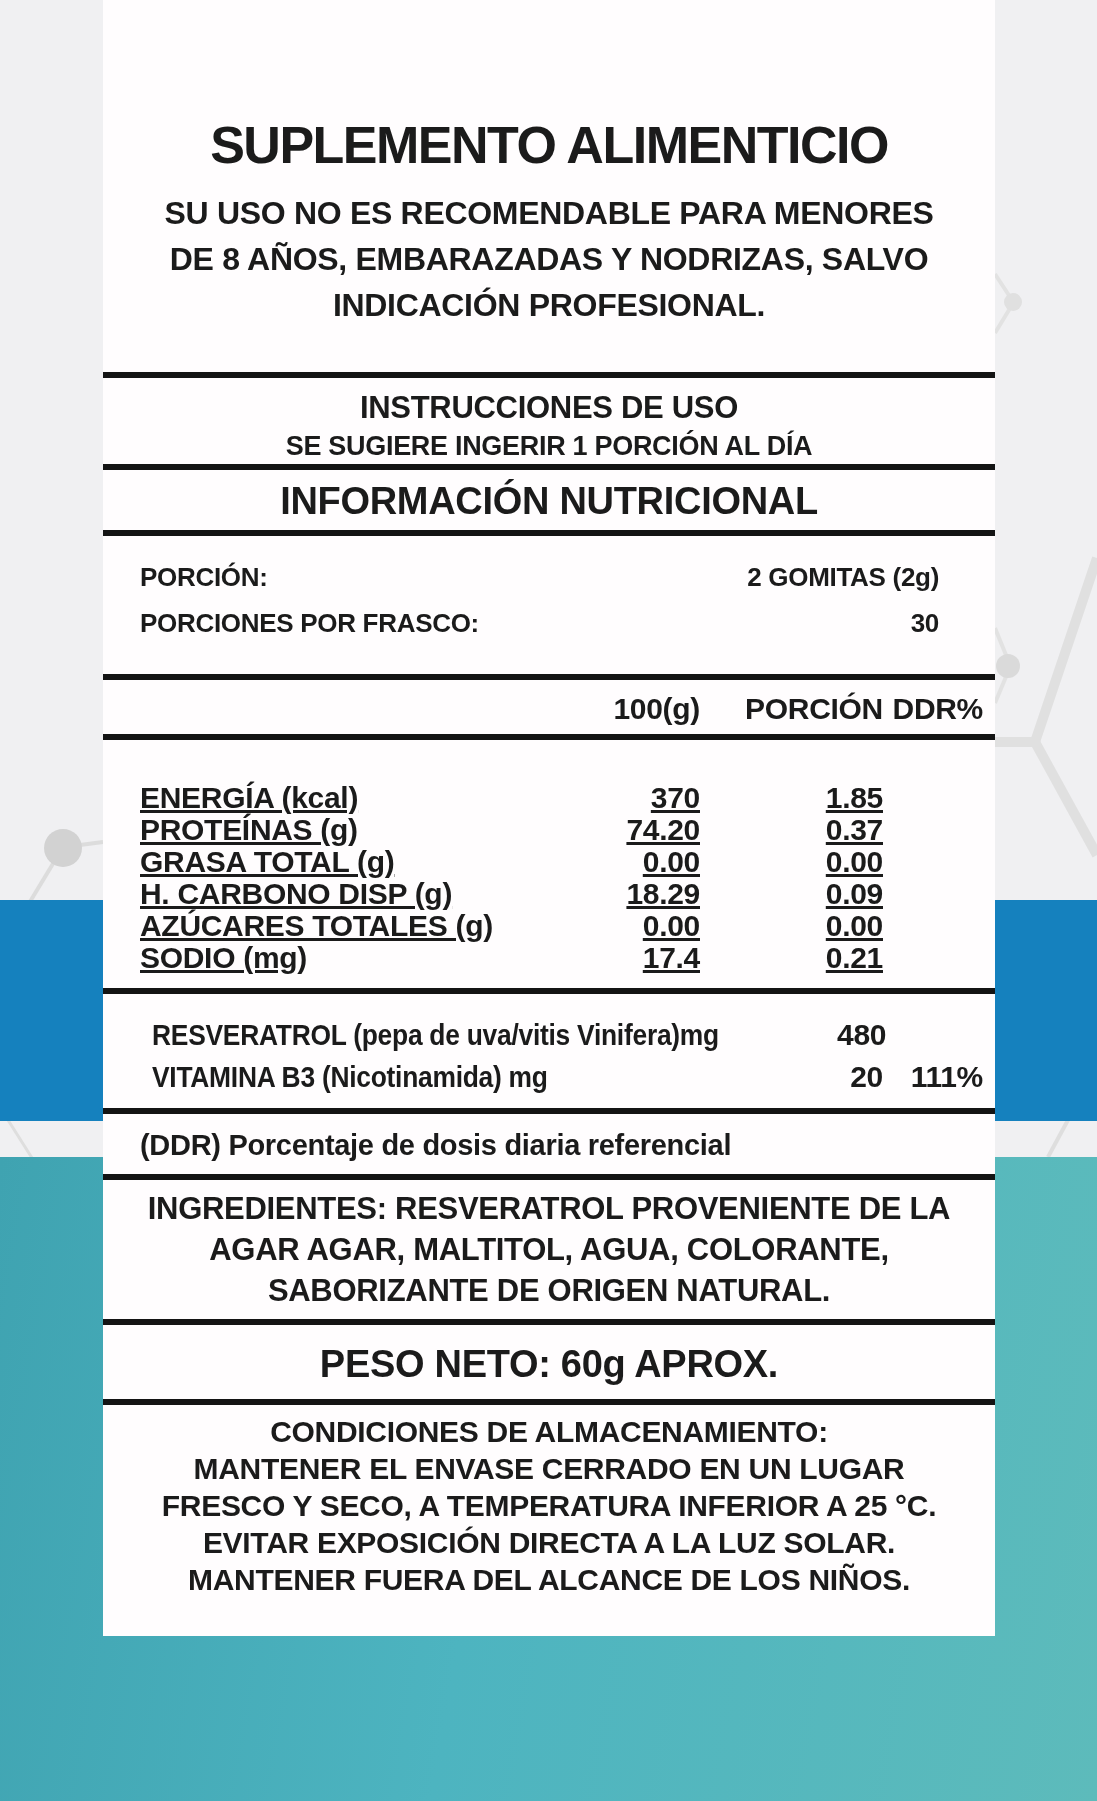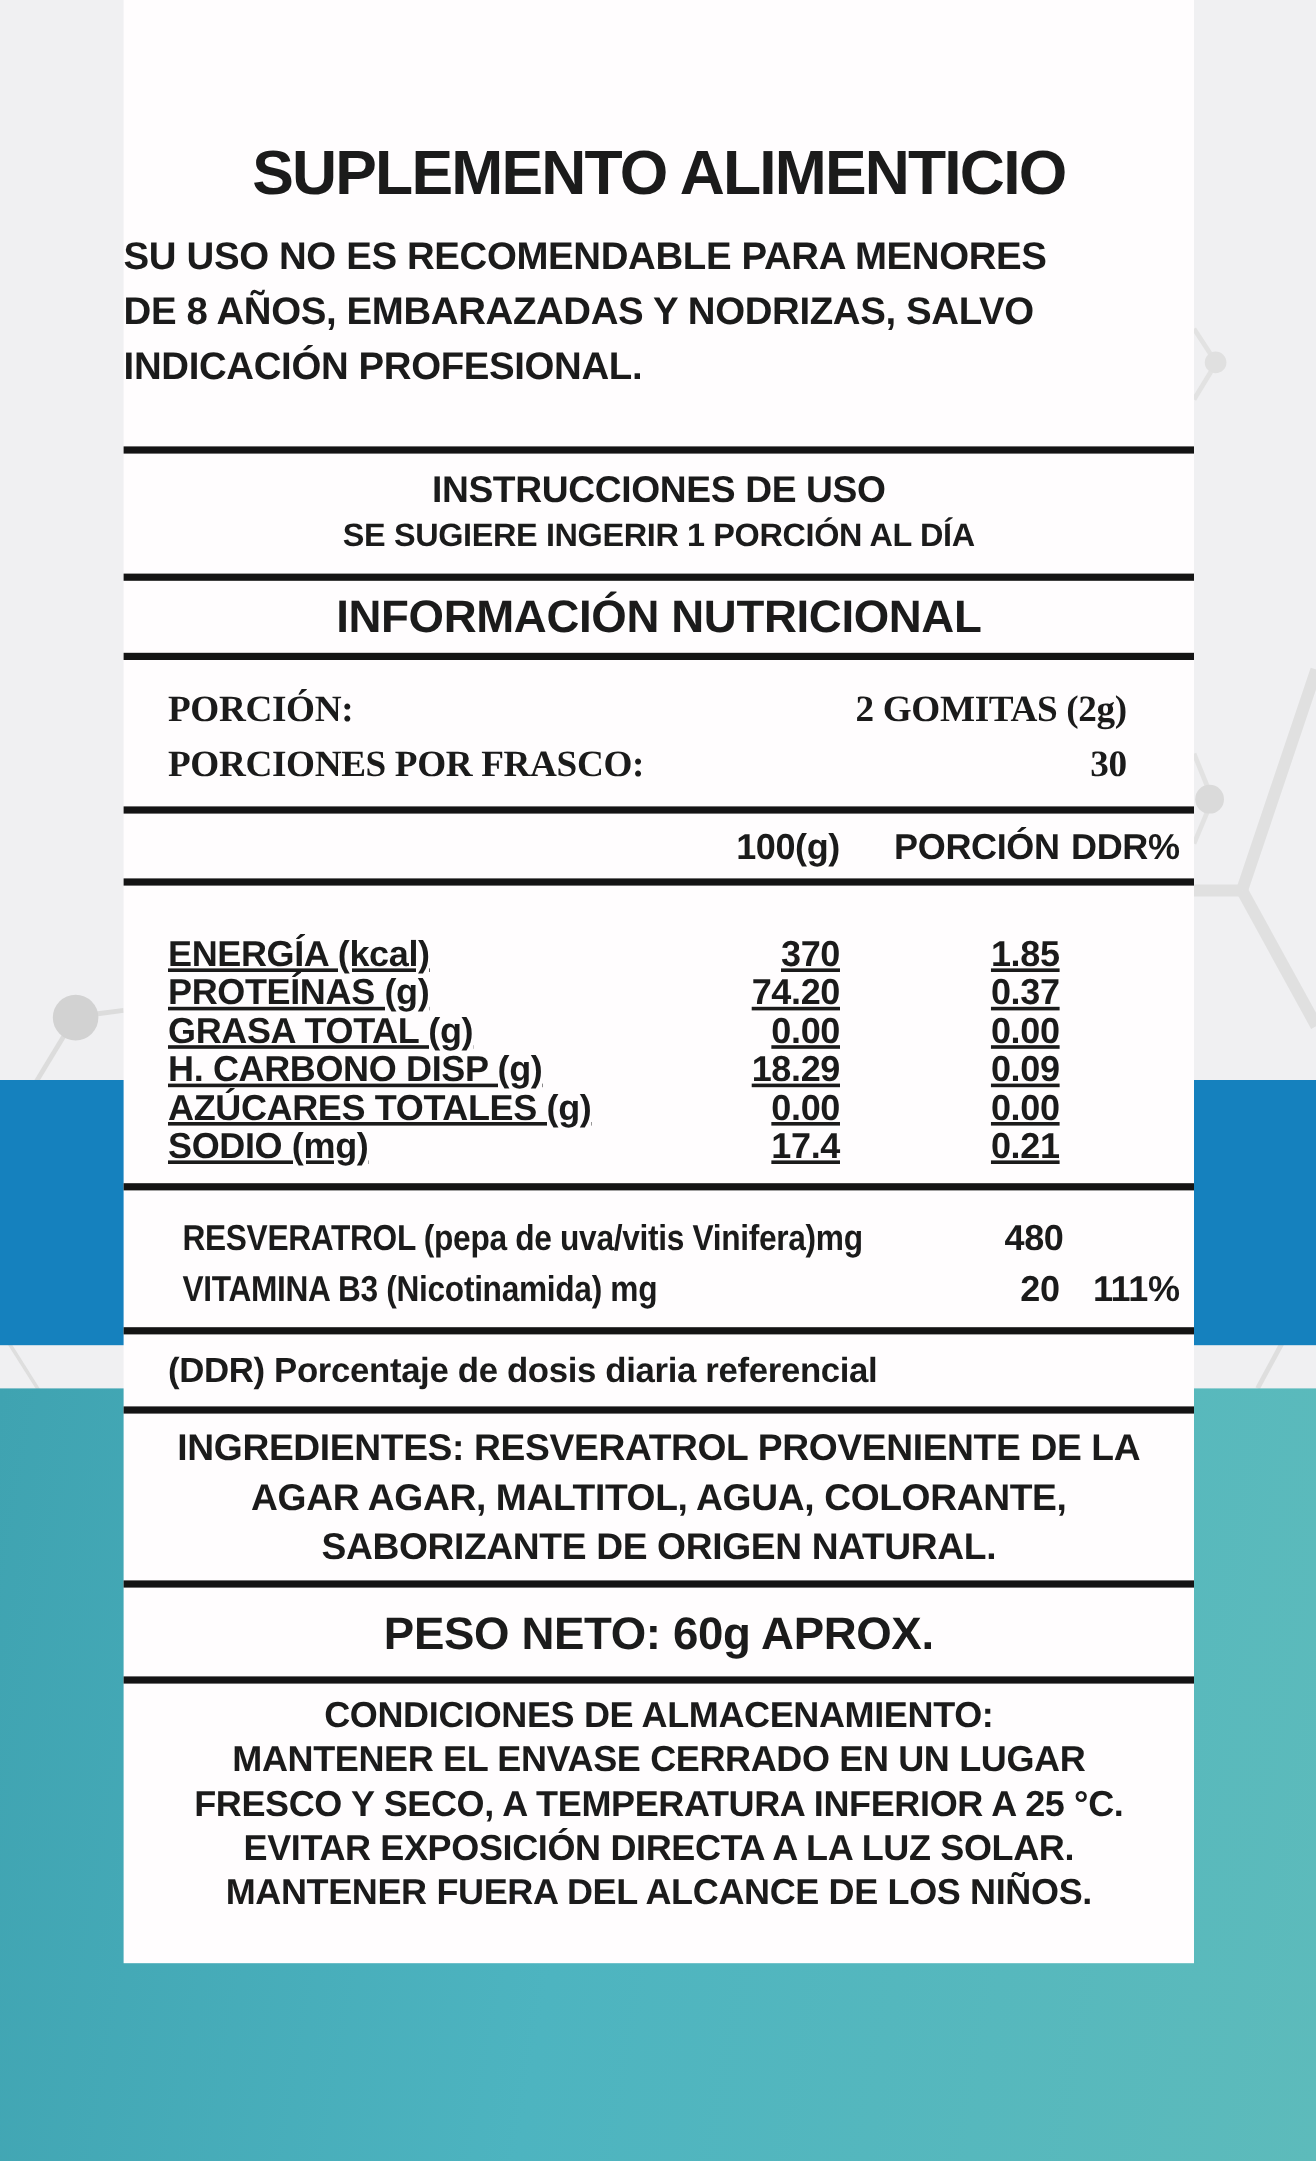--- a/index.html
+++ b/index.html
@@ -18,27 +18,27 @@
     background:linear-gradient(100deg,var(--teal_start,#3fa3b1) 0%,#4db4c0 45%,var(--teal_end,#5dbbbb) 100%);
     z-index:1;
   }
   .card{
     position:absolute;left:103px;top:0;width:892px;height:1636px;
     background:var(--card,#fffdfe);z-index:2;color:var(--text,#1b1b1b);
     font-weight:bold;letter-spacing:-0.3px;
   }
   .rule{height:6px;background:#141414;}
   .page-title{margin-top:118px;text-align:center;font-size:52px;line-height:54px;letter-spacing:-1.5px;}
-  .warning{margin-top:18px;font-size:32px;line-height:46px;}
+  .warning{margin-top:18px;text-align:center;font-size:32px;line-height:46px;}
   .rule-1{margin-top:44px;}
-  .instructions{padding:10px 0 14px;text-align:center;}
+  .instructions{padding:10px 0 0;text-align:center;}
   .inst-heading{font-size:31px;line-height:40px;}
   .inst-text{font-size:27px;line-height:36px;}
   .info-heading{text-align:center;font-size:38px;line-height:46px;padding:8px 0 6px;}
-  .serving-block{padding:18px 56px 12px 37px;font-size:31px;font-family:Liberation Serif, serif;}
+  .serving-block{padding:18px 56px 28px 37px;font-size:26px;}
   .serving-row{display:flex;justify-content:space-between;line-height:46px;}
   .cols-header{display:grid;grid-template-columns:1fr 120px 183px 100px;
     padding:12px 12px 8px 37px;font-size:30px;line-height:34px;}
   .cols-header span{text-align:right;}
   .nutri-table{padding:42px 12px 14px 37px;font-size:30px;text-decoration:underline;}
   .nutri-row{display:grid;grid-template-columns:1fr 120px 183px 100px;line-height:32px;}
   .nutri-row .num{text-align:right;}
   .actives{padding:20px 12px 10px 49px;font-size:30px;}
   .active-row{display:grid;grid-template-columns:1fr 90px 100px;line-height:42px;}
   .active-row .num{text-align:right;}

